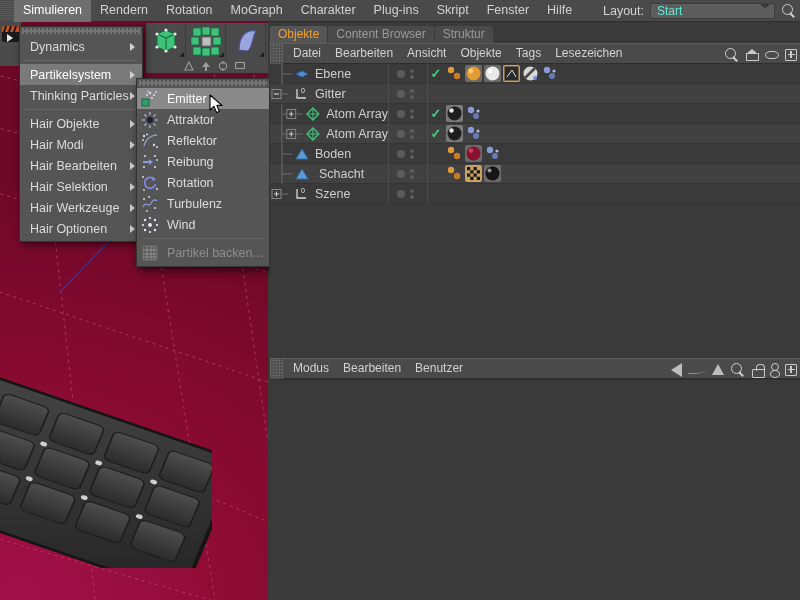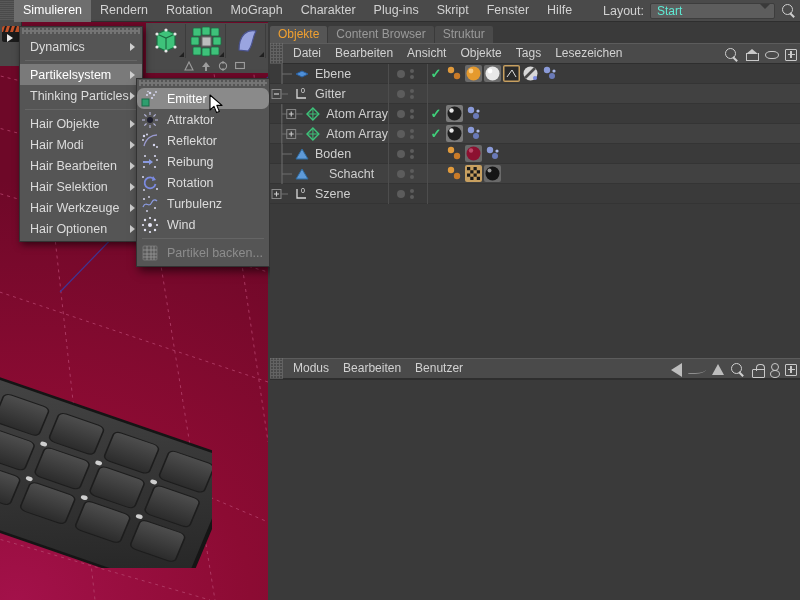--- a/index.html
+++ b/index.html
@@ -113,21 +113,21 @@
   .misep{ height:1px; margin:3px 5px; background:#474747; border-bottom:1px solid #656565; }
 
   
   #partmenu{
     position:absolute; left:136px; top:78px; width:134px;
     background:#555555; border:1px solid #333;
     box-shadow:3px 4px 9px rgba(0,0,0,.6);
     padding-bottom:3px;
   }
   #partmenu .mi{ height:21px; padding-left:30px; }
-  #partmenu .mi.sel{ background:#8a8a8a; color:#fff;border-radius:7px; }
+  #partmenu .mi.sel{ background:#8a8a8a; color:#fff; }
   .micon{ position:absolute; left:4px; top:50%; margin-top:-9px; width:18px; height:18px; }
 
   
   #objmgr{
     position:absolute; left:270px; top:25px; width:530px; height:332px;
     background:#3a3a3a; display:flex; flex-direction:column;
   }
   .tabrow{ height:18px; display:flex; align-items:flex-end; background:#3a3a3a; padding-left:0px;}
   .tab{
     height:17px; padding:0 8px; font-size:12px; line-height:17px;
@@ -755,21 +755,21 @@
     </div>
 
     <div class="orow alt">
       <div class="oname">
         <svg width="40" height="20" viewBox="0 0 40 20">
           <path d="M12 0 L12 20 M12 10 L22 10" stroke="#6e6e6e" stroke-width="1" fill="none"></path>
         </svg>
         <svg width="16" height="16" viewBox="0 0 16 16" style="margin-left:-16px">
           <path d="M8 3 L14 13 L2 13 Z" fill="#5e9ad8" stroke="#2f6a9e"></path>
         </svg>
-        <span style="margin-left:19px">Schacht</span>
+        <span style="margin-left:9px">Schacht</span>
       </div>
       <div class="dotcol">
         <span class="gdot"></span>
         <span class="twodots">
             <span></span>
             <span></span>
           </span>
       </div>
       <div class="chk"></div>
       <div class="tags">

